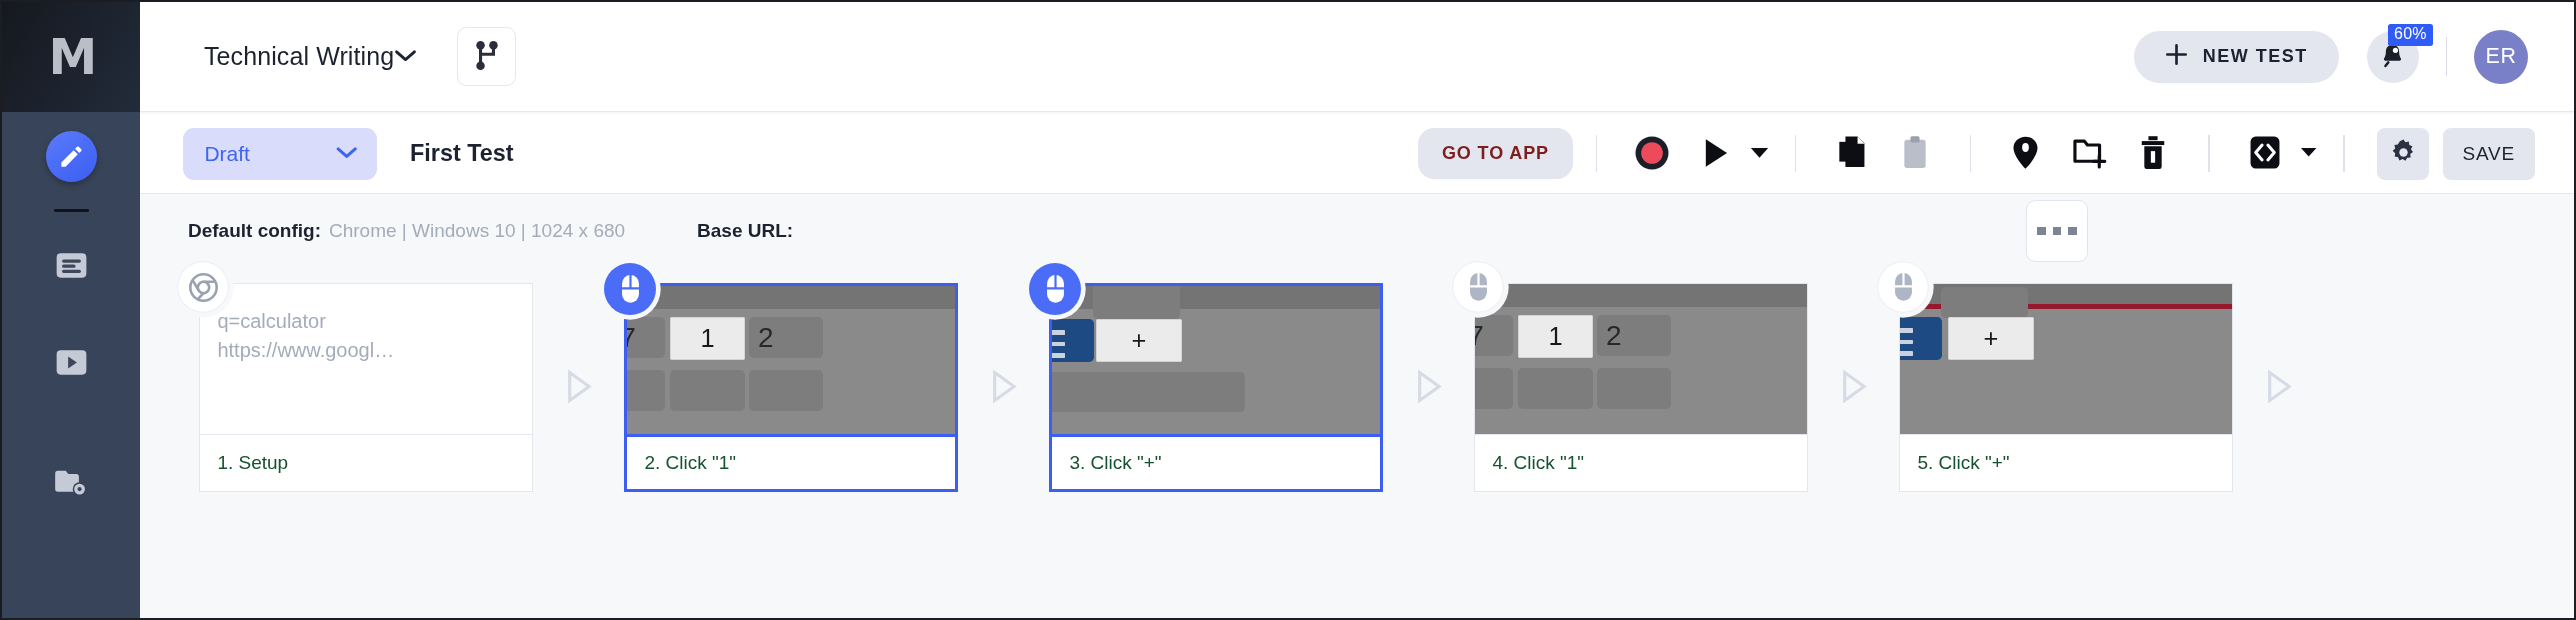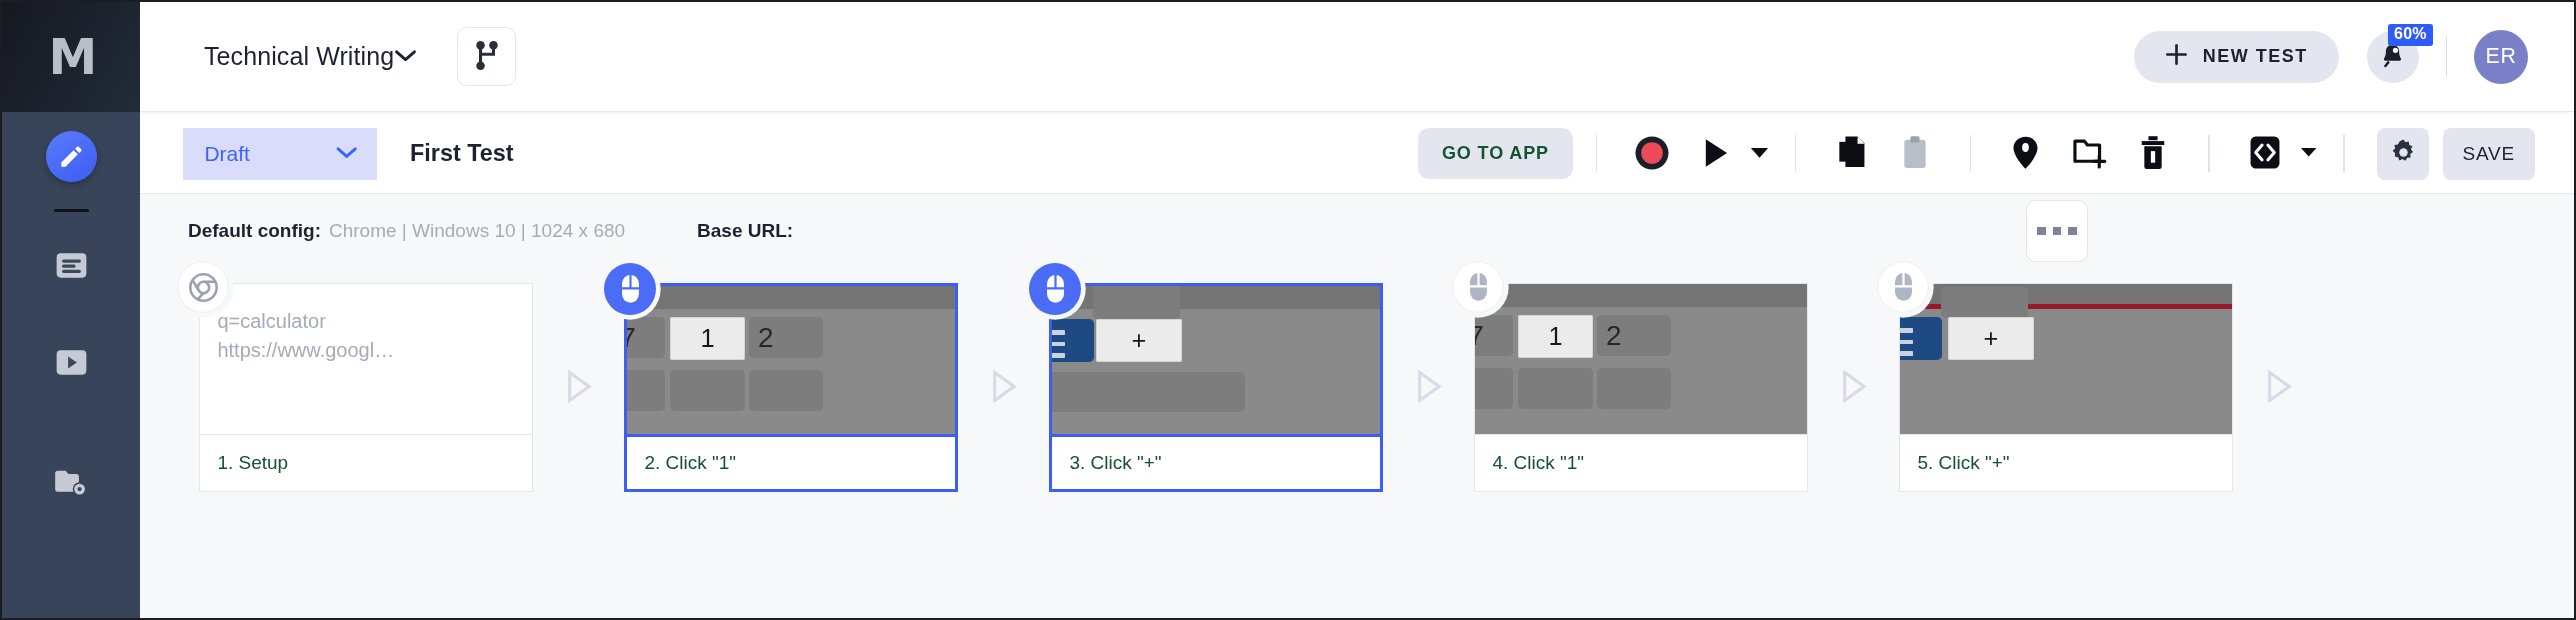--- a/index.html
+++ b/index.html
@@ -89,21 +89,21 @@
   #notif-wrap { position: relative; margin-left: 28px; }
   #notif-btn {
     width: 52px; height: 52px; border-radius: 50%;
     background: #e4e6ef;
     display: flex; align-items: center; justify-content: center;
     cursor: pointer;
   }
   #notif-badge {
     position: absolute; top: -6.7px; left: 21.4px;
     background: #2f5bf7; color: #fff;
-    font-size: 16px; font-weight: 700;
+    font-size: 16px; font-weight: 400;
     padding: 1.3px 6px 2.7px; border-radius: 2.7px;
     letter-spacing: 0.2px; line-height: 1.15;
   }
   .vrule { width: 1.3px; height: 39px; background: #d9dce6; margin: 0 27px; }
   #avatar {
     width: 54px; height: 54px; border-radius: 50%;
     background: #7a80c8; color: #fff;
     display: flex; align-items: center; justify-content: center;
     font-size: 21.4px; font-weight: 400; letter-spacing: 0.7px;
     cursor: pointer;
@@ -114,38 +114,38 @@
     position: absolute; left: 138px; top: 112px;
     width: 2436px; height: 80px;
     background: #ffffff;
     border-bottom: 1.3px solid #e6e8ee;
     display: flex; align-items: center;
     z-index: 15;
   }
   #status-select {
     margin-left: 43px;
     width: 194px; height: 52px;
-    background: #d9ddfb; border-radius: 0;
+    background: #d9ddfb; border-radius: 11px;
     display: flex; align-items: center; justify-content: space-between;
     padding: 0 20px 0 21.4px; cursor: pointer;
   }
   #status-select .label { font-size: 21px; color: #3d64f5; }
   #test-name {
     margin-left: 33px;
     font-size: 23.4px; font-weight: 700; color: #1c2230;
   }
   #toolbar-right {
     margin-left: auto; display: flex; align-items: center; margin-right: 41px;
   }
   #go-to-app {
     height: 51px; padding: 0 24px;
-    background: #e4e6ef; border-radius: 11px;
+    background: #e4e6ef; border-radius: 16px;
     display: flex; align-items: center;
     font-size: 18px; font-weight: 700; letter-spacing: 0.9px;
-    color: #14532d; cursor: pointer;
+    color: #7f1d1d; cursor: pointer;
   }
   .tb-sep { width: 1.3px; height: 37px; background: #dfe2ea; margin: 0 23px; }
   .tb-icon {
     width: 45px; height: 45px;
     display: flex; align-items: center; justify-content: center;
     cursor: pointer; margin: 0 9.4px;
   }
   .tb-caret { width: 24px; height: 45px; display:flex; align-items:center; justify-content:center; cursor:pointer; }
   .tb-btn-box {
     width: 52px; height: 52px; border-radius: 8px;

